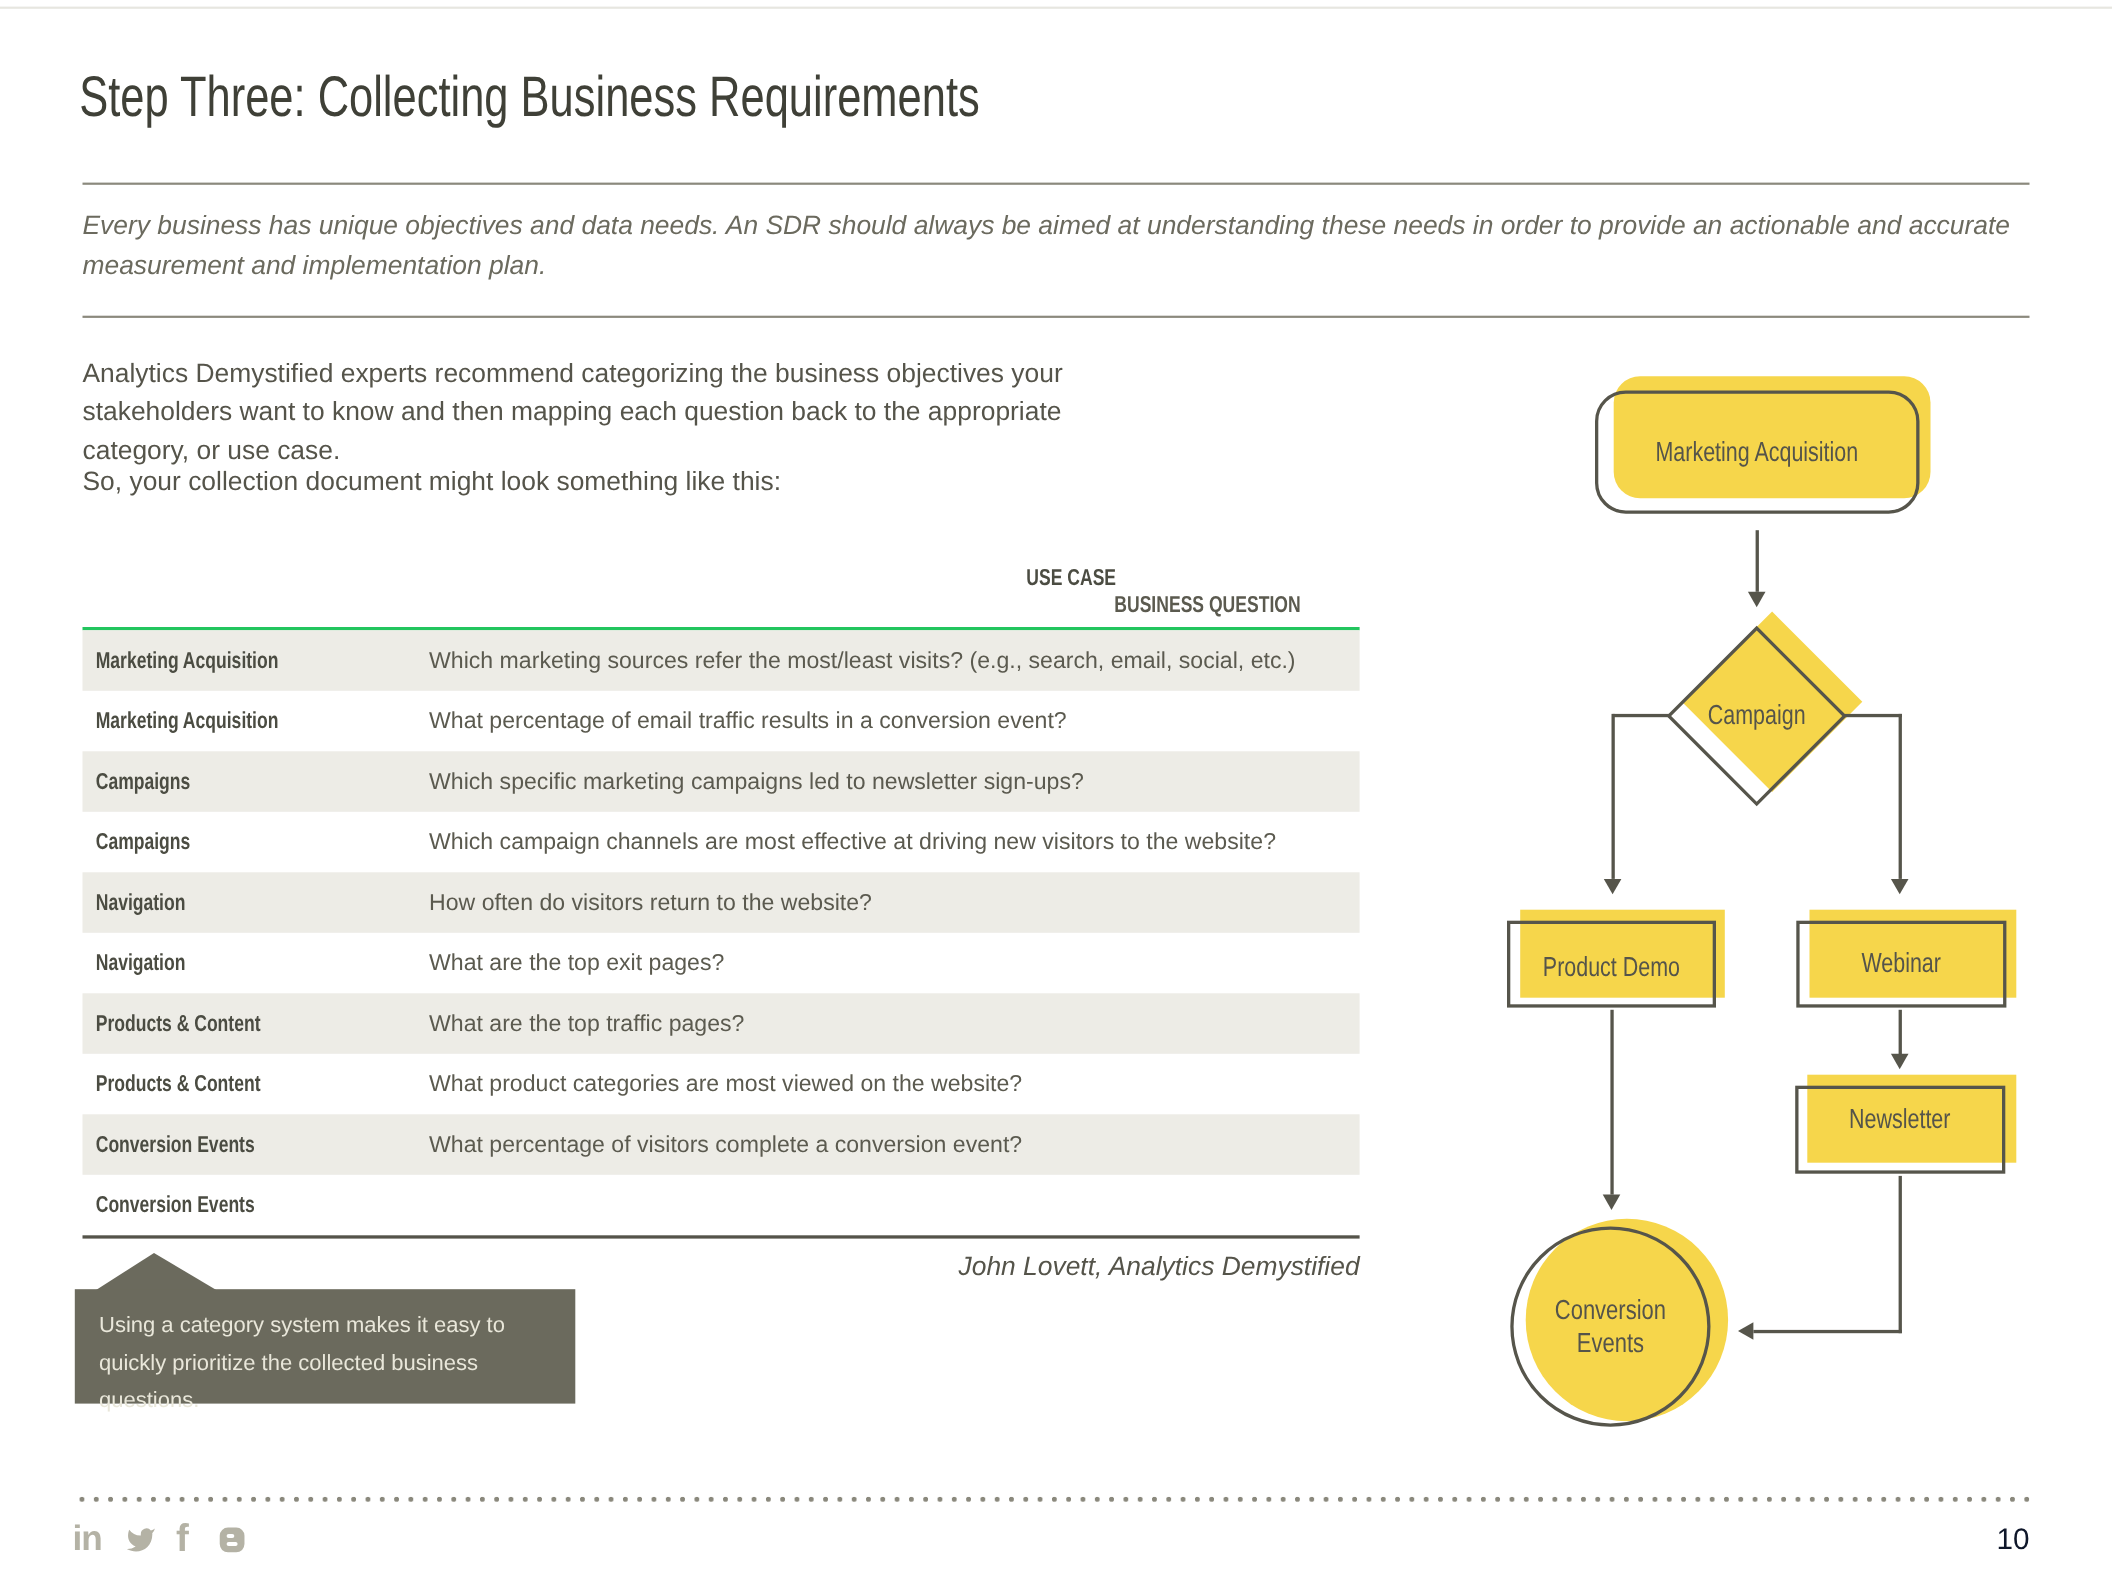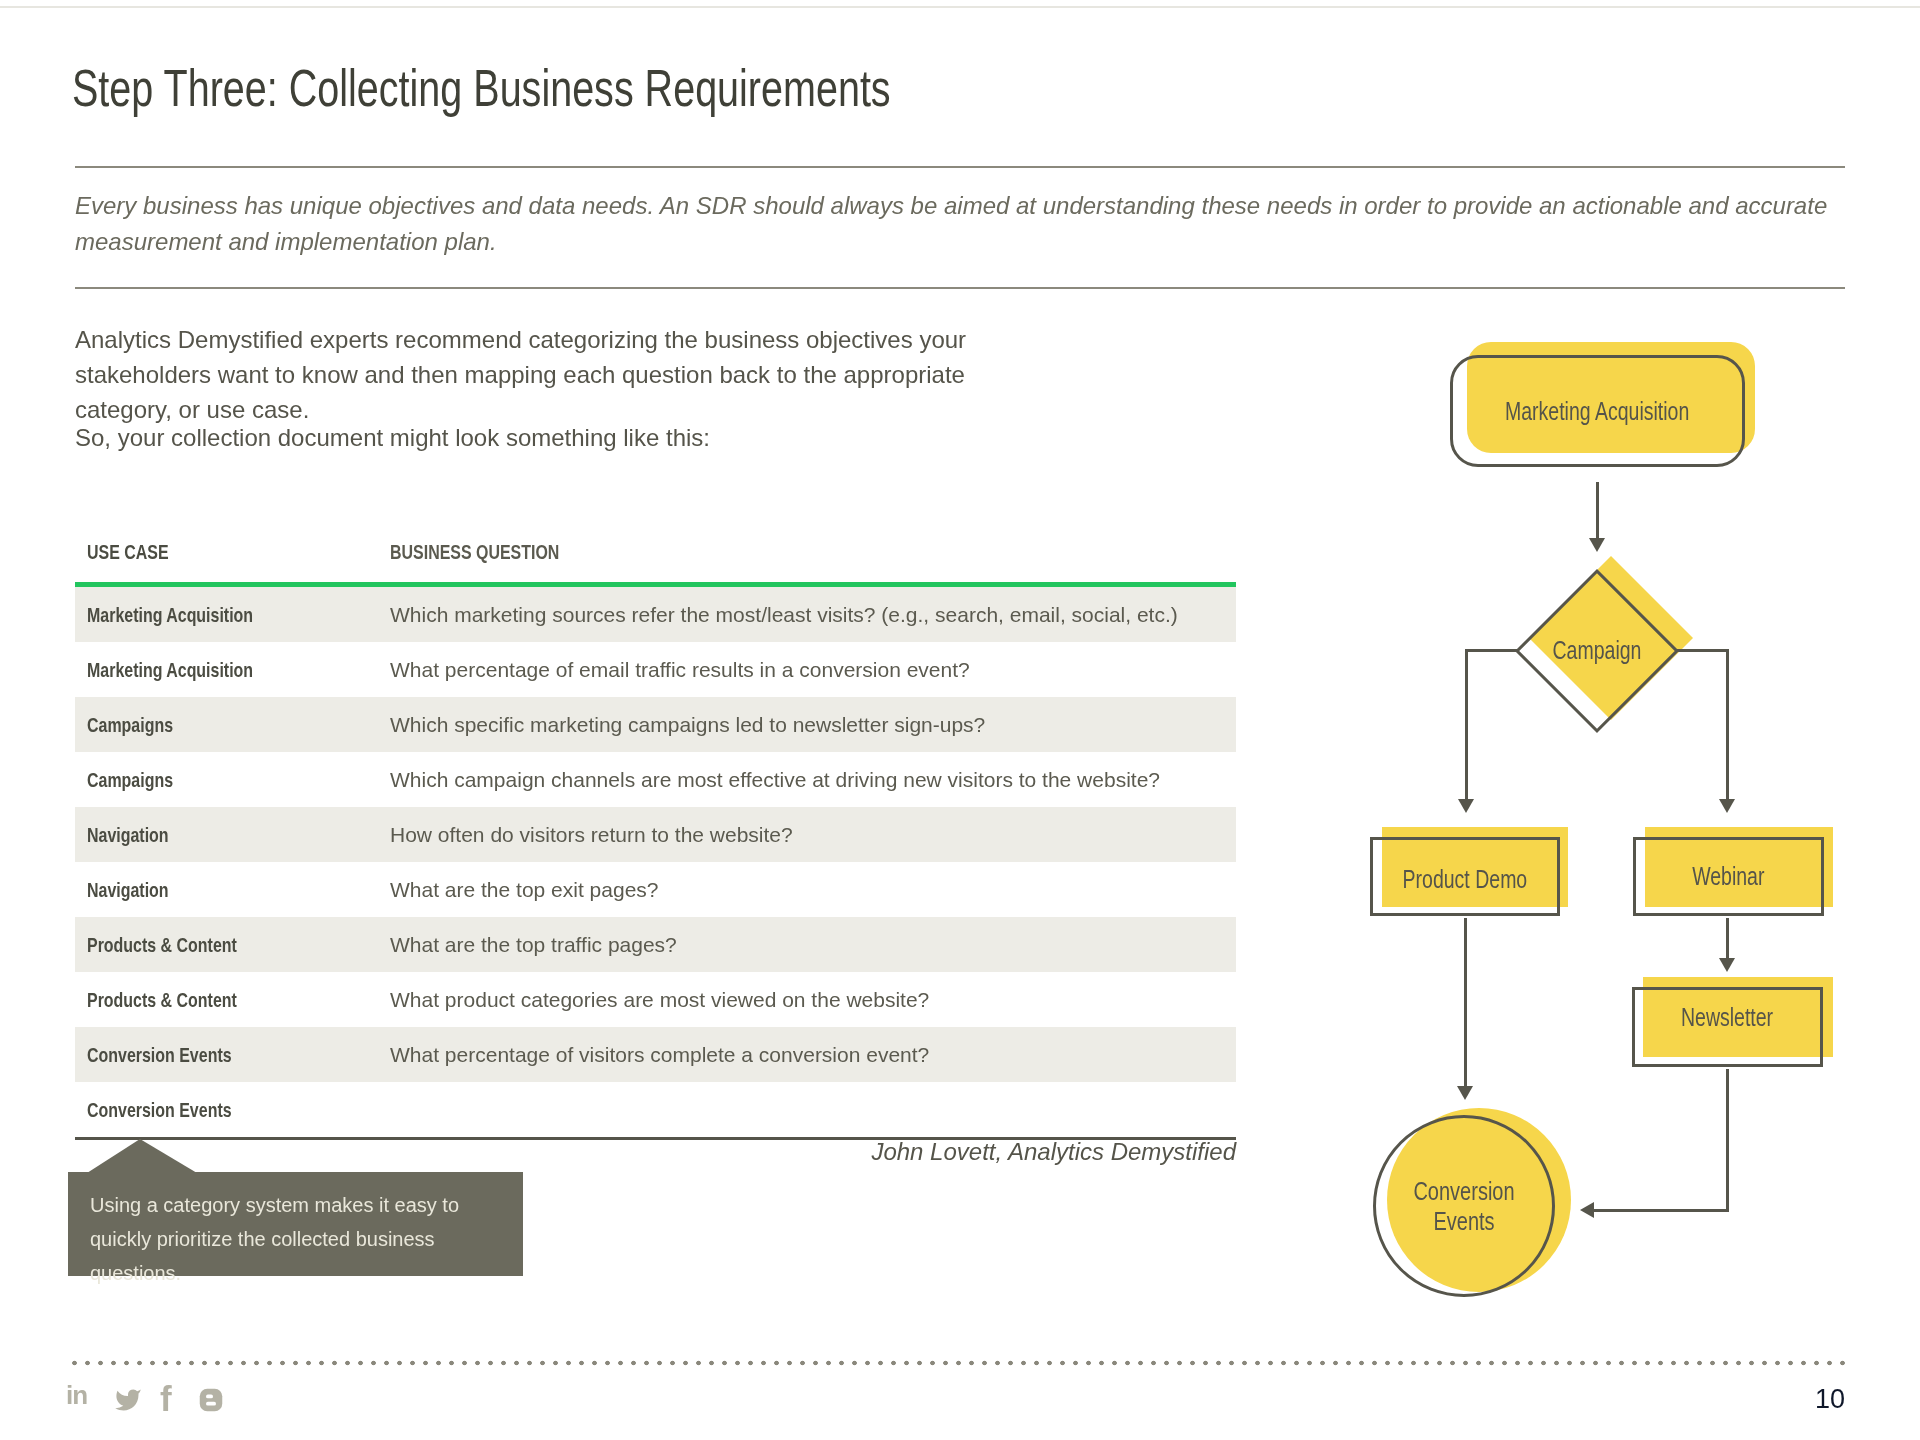--- a/index.html
+++ b/index.html
@@ -18,21 +18,21 @@
   .title{left:72px;top:58px;font-size:52px;font-weight:400;color:#3F4037;letter-spacing:0px;}
   .rule{left:75px;width:1770px;height:2px;background:#8B897D;}
   .rule1{top:166px;}
   .rule2{top:287px;}
   .subtitle{left:75px;top:188px;width:1780px;font-size:24px;line-height:36px;font-style:italic;color:#6B6A5E;}
   .intro1{left:75px;top:322px;width:990px;font-size:24px;line-height:35px;color:#55544A;}
   .intro2{left:75px;top:424px;width:990px;font-size:24px;color:#55544A;}
 
   
   .table{left:75px;top:514px;width:1161px;}
-  .thead{display:flex;height:50px;align-items:flex-end;border-bottom:5px solid #22c55e;padding-bottom:18px;}
+  .thead{display:flex;height:50px;align-items:flex-end;border-bottom:3px solid #22c55e;padding-bottom:6px;flex-direction:column;}
   .th{font-size:23px;font-weight:700;color:#45463C;}
   .trow{display:flex;height:55px;align-items:center;}
   .trow.shade{background:#EDECE6;}
   .c1{width:315px;padding-left:12px;box-sizing:border-box;font-size:21px;font-weight:700;color:#4B4C42;}
   .c2{flex:1;font-size:21px;color:#5B5A4F;}
   .tbot{height:0;border-bottom:3px solid #55544A;}
 
   .attribution{left:736px;top:1138px;width:500px;text-align:right;font-style:italic;font-size:24px;color:#55544A;}
 
   
@@ -51,21 +51,21 @@
   .vline{width:3px;background:#56554B;}
   .hline{height:3px;background:#56554B;}
   .arr-down{width:0;height:0;border-left:8px solid transparent;border-right:8px solid transparent;border-top:14px solid #56554B;}
   .arr-left{width:0;height:0;border-top:8px solid transparent;border-bottom:8px solid transparent;border-right:14px solid #56554B;}
 
   
   .dots{left:68px;top:1360px;width:1777px;height:6px;
     background-image:radial-gradient(circle,#8A887C 2px,transparent 2.6px);
     background-size:13px 6px;background-repeat:repeat-x;}
   .icon{color:#B4B2A5;}
-  .ic-in{left:66px;top:1380px;font-size:26px;font-weight:700;letter-spacing:-1px;}
+  .ic-in{left:66px;top:1380px;font-size:32px;font-weight:700;letter-spacing:-1px;}
   .ic-tw{left:112px;top:1386px;}
   .ic-fb{left:160px;top:1379px;font-size:35px;font-weight:700;}
   .ic-bl{left:196px;top:1385px;}
   .pageno{left:1780px;top:1384px;width:65px;text-align:right;font-size:27px;color:#0f172a;}
 </style>
 </head>
 <body>
 
 <div class="abs top-edge"></div>
 

